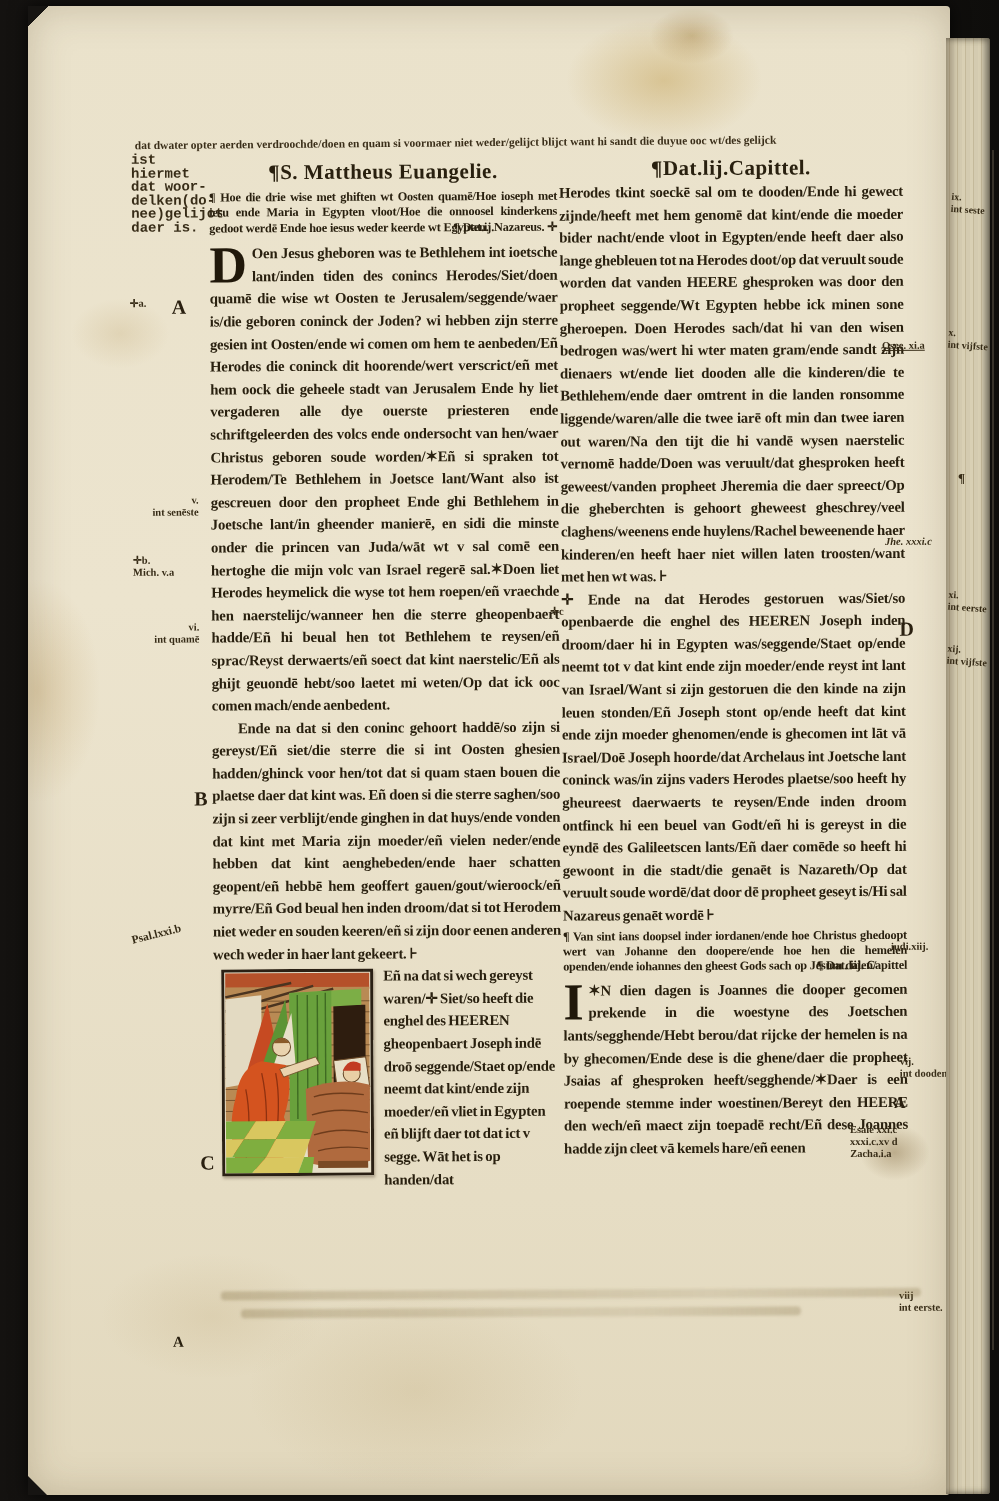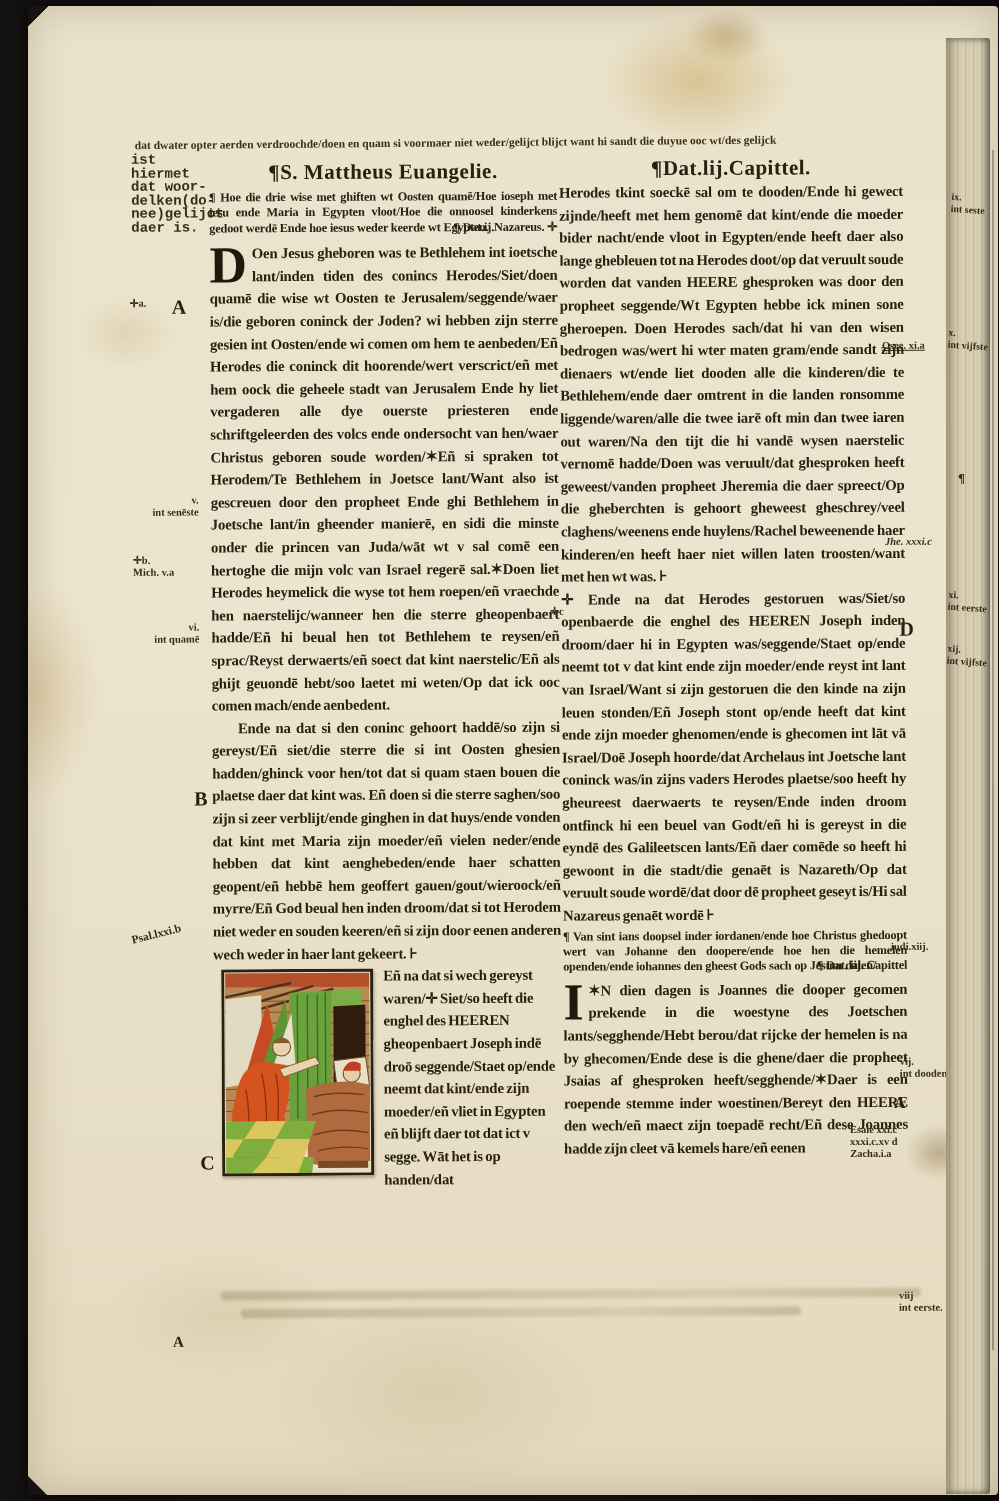--- a/index.html
+++ b/index.html
@@ -9,21 +9,21 @@
   .page{position:absolute;left:28px;top:6px;width:922px;height:1489px;border-radius:4px;
     background:
       radial-gradient(140px 90px at 69% 5%, rgba(186,146,58,.38), rgba(186,146,58,0) 70%),
       radial-gradient(60px 40px at 72% 2%, rgba(150,110,40,.35), rgba(150,110,40,0) 70%),
       radial-gradient(90px 160px at 1% 46%, rgba(178,140,72,.28), rgba(178,140,72,0) 70%),
       radial-gradient(70px 50px at 10% 22%, rgba(180,150,90,.20), rgba(180,150,90,0) 70%),
       radial-gradient(50px 40px at 94% 77%, rgba(110,82,36,.35), rgba(110,82,36,0) 70%),
       radial-gradient(240px 140px at 42% 93%, rgba(170,140,80,.16), rgba(170,140,80,0) 70%),
       radial-gradient(160px 90px at 20% 88%, rgba(170,140,80,.14), rgba(170,140,80,0) 70%),
       linear-gradient(180deg,#eae2cb 0%,#ece4ce 40%,#e6ddc4 80%,#e2d8bd 100%);
-    box-shadow: inset 0 0 40px rgba(90,70,40,.25), 0 0 18px rgba(0,0,0,.8); padding-left: 48px;}
+    box-shadow: inset 0 0 40px rgba(90,70,40,.25), 0 0 18px rgba(0,0,0,.8);}
   .corner-tl{position:absolute;left:0;top:0;width:46px;height:26px;
     background:linear-gradient(135deg,#161412 28%,transparent 29%);}
   .corner-bl{position:absolute;left:0;bottom:0;width:40px;height:60px;
     background:linear-gradient(45deg,#161412 18%,transparent 20%);}
   
   .fore-edge{position:absolute;left:946px;top:38px;width:44px;height:1456px;
     background:repeating-linear-gradient(90deg,#d9d0b4 0 3px,#c4b99a 3px 4px,#d4cbb0 4px 8px);
     box-shadow:inset 6px 0 8px rgba(60,45,25,.35), inset -4px 0 6px rgba(0,0,0,.5);
     border-radius:0 3px 3px 0;}
   .edge-line{position:absolute;left:992px;top:150px;width:2px;height:1200px;background:#5f584a;opacity:.5;}

